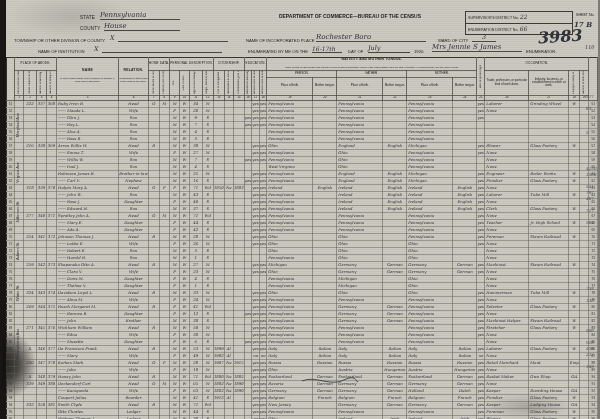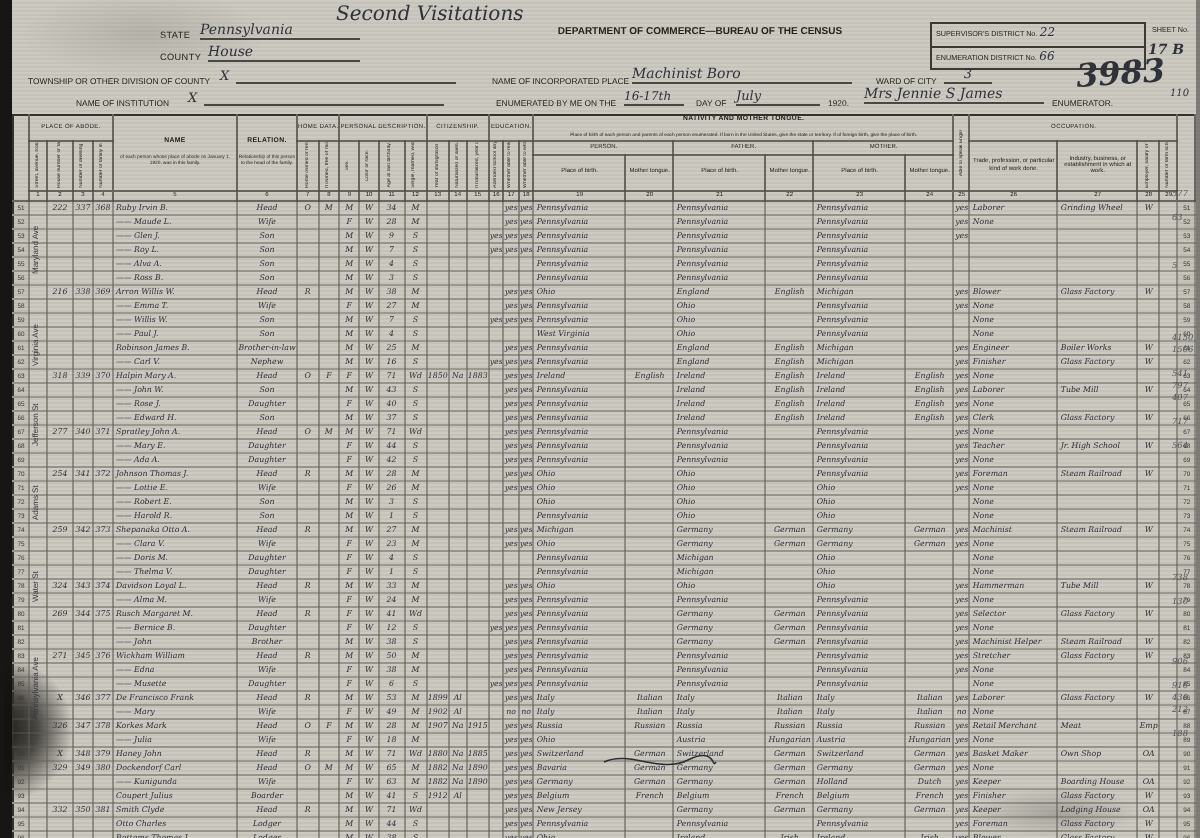--- a/index.html
+++ b/index.html
@@ -45,21 +45,20 @@
   .colnum-row th{height:4px;font-size:2.8px;}
 </style>
 </head>
 <body>
 
 <div class="sheet">
   <div class="edge-left"></div>
   <div class="edge-right"></div>
   <div class="blotch"></div>
 
-  <div class="abs hw" style="left:168px;top:2px;font-size:10px;">Second Visitations</div>
 
   <div class="abs pr lbl" style="left:80px;top:15px;">STATE</div>
   <div class="abs hw uline" style="left:100px;top:11px;font-size:7px;width:80px;">Pennsylvania</div>
   <div class="abs pr lbl" style="left:80px;top:26px;">COUNTY</div>
   <div class="abs hw uline" style="left:104px;top:22px;font-size:7px;width:76px;">House</div>
 
   <div class="abs pr" style="left:230px;top:13px;width:240px;text-align:center;font-size:5px;font-weight:bold;">DEPARTMENT OF COMMERCE—BUREAU OF THE CENSUS</div>
 
   <div class="hdr-box" style="left:465px;top:11px;width:106px;height:22px;">
     <div style="padding:1px 2px;border-bottom:.5px solid #3c3a33;height:9px;">
@@ -74,21 +73,21 @@
   <div class="abs pr" style="left:576px;top:13px;font-size:3.6px;">SHEET No.</div>
   <div class="abs hw" style="left:574px;top:20px;font-size:7px;font-weight:bold;">17 B</div>
 
   <div class="abs hw stamp" style="left:538px;top:27px;">3983</div>
   <div class="abs hw" style="left:585px;top:44px;font-size:5px;">110</div>
 
   <div class="abs pr" style="left:14px;top:38px;font-size:4.2px;">TOWNSHIP OR OTHER DIVISION OF COUNTY</div>
   <div class="abs hw" style="left:110px;top:34px;font-size:6.5px;">X</div>
   <div class="abs uline" style="left:118px;top:41px;width:110px;"></div>
   <div class="abs pr" style="left:246px;top:38px;font-size:4.2px;">NAME OF INCORPORATED PLACE</div>
-  <div class="abs hw uline" style="left:316px;top:33px;font-size:7px;width:110px;">Machinist Boro</div>
+  <div class="abs hw uline" style="left:316px;top:33px;font-size:7px;width:110px;">Rochester Boro</div>
   <div class="abs pr" style="left:438px;top:38px;font-size:4.2px;">WARD OF CITY</div>
   <div class="abs hw uline" style="left:472px;top:33px;font-size:6.5px;width:24px;text-align:center;">3</div>
 
   <div class="abs pr" style="left:38px;top:49px;font-size:4.2px;">NAME OF INSTITUTION</div>
   <div class="abs hw" style="left:94px;top:45px;font-size:6.5px;">X</div>
   <div class="abs uline" style="left:102px;top:52px;width:120px;"></div>
   <div class="abs pr" style="left:248px;top:49px;font-size:4.2px;">ENUMERATED BY ME ON THE</div>
   <div class="abs hw uline" style="left:312px;top:45px;font-size:6px;width:30px;">16-17th</div>
   <div class="abs pr" style="left:348px;top:49px;font-size:4.2px;">DAY OF</div>
   <div class="abs hw uline" style="left:368px;top:44px;font-size:6.5px;width:42px;">July</div>

